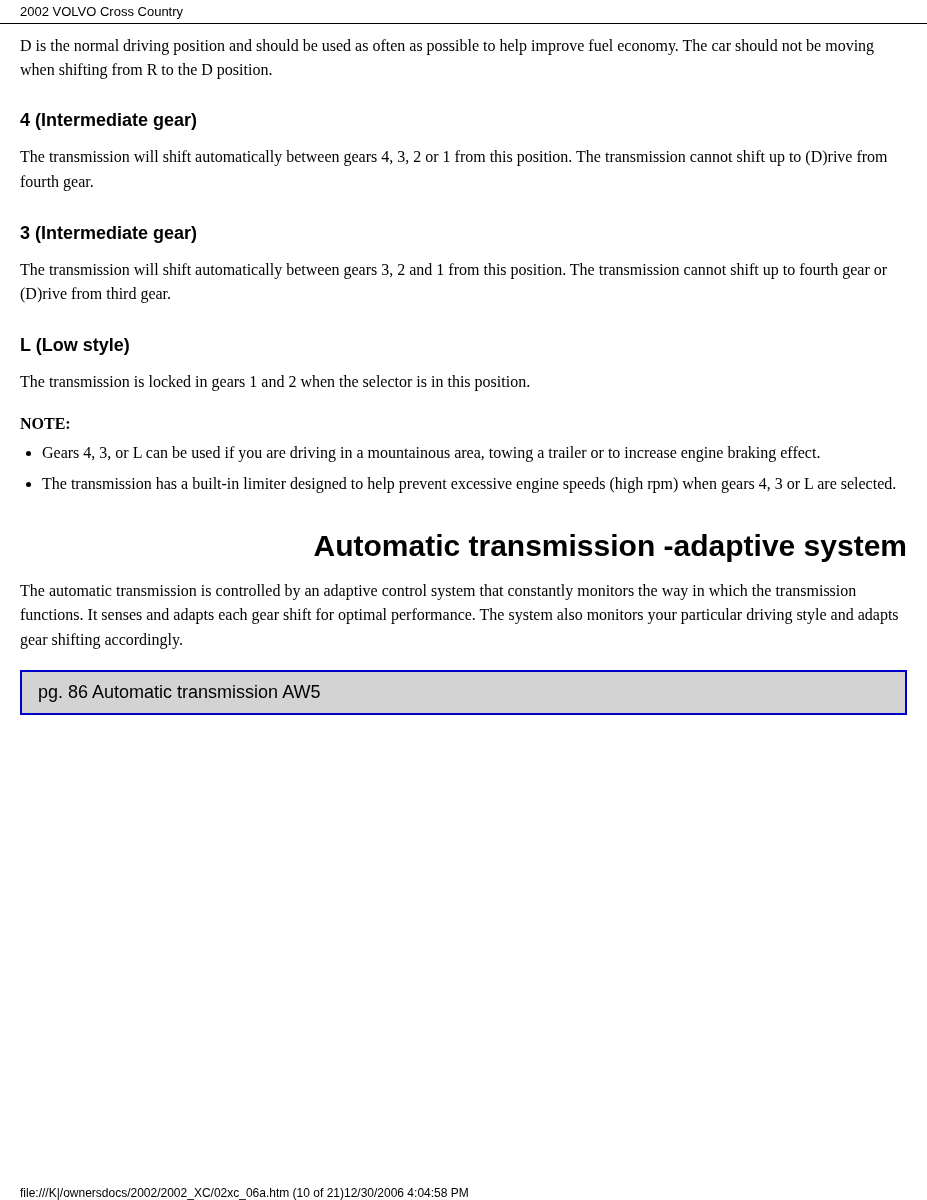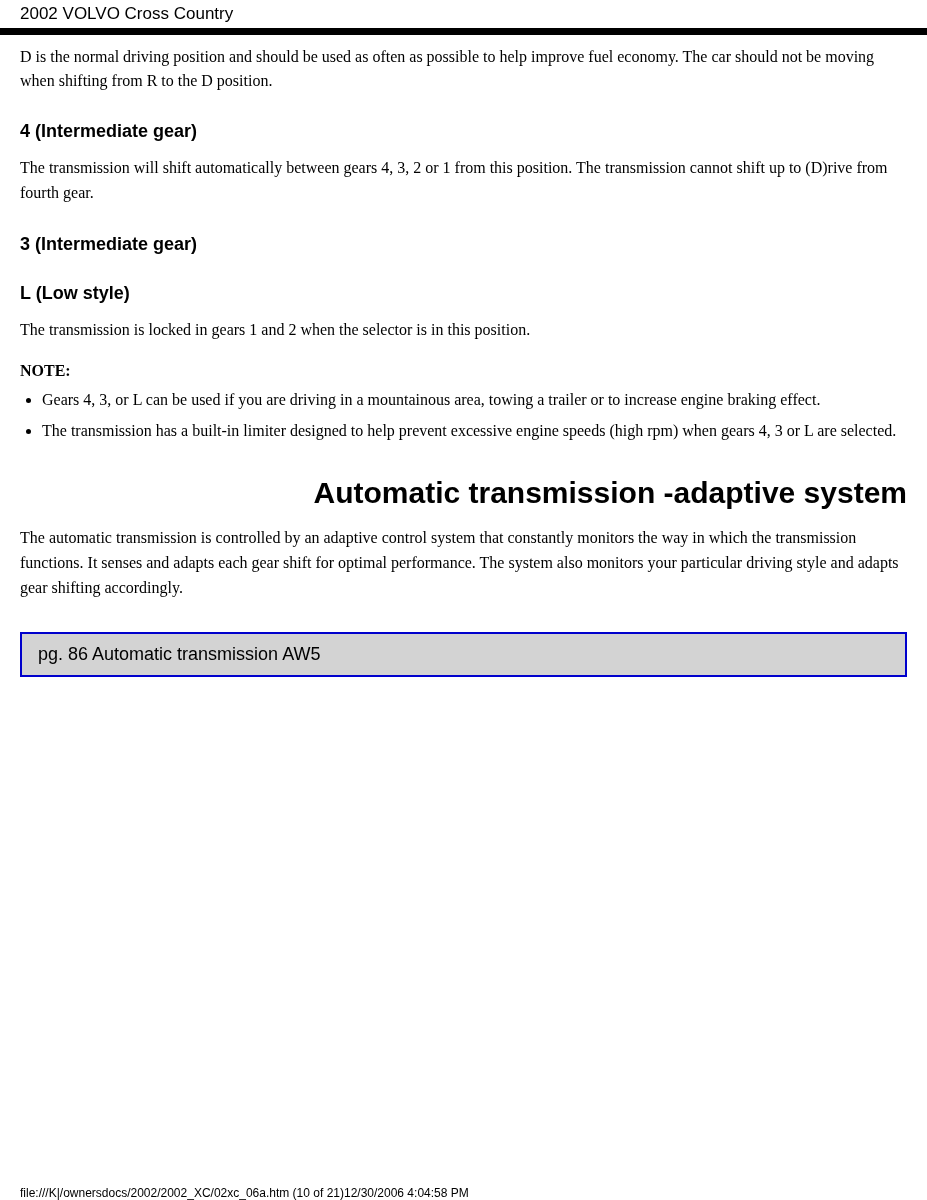--- a/index.html
+++ b/index.html
@@ -12,24 +12,24 @@
       font-family: Times New Roman, Times, serif;
       font-size: 16px;
       color: #000000;
       background-color: #ffffff;
       width: 927px;
       min-height: 1200px;
       position: relative;
     }
 
     #title-bar {
-      font-size: 17px;
+      font-size: 13px;
       font-family: Arial, sans-serif;
       padding: 4px 20px;
-      border-bottom: 7px solid #000000;
+      border-bottom: 1px solid #000000;
       color: #000;
     }
 
     #main-content {
       padding: 10px 20px 40px 20px;
     }
 
     .intro-text {
       font-size: 16px;
       margin-bottom: 20px;
@@ -75,21 +75,21 @@
     .bullet-list li {
       font-size: 16px;
       line-height: 1.55;
       margin-bottom: 6px;
     }
 
     .page-footer-box {
       border: 2px solid #0000cc;
       background-color: #d3d3d3;
       padding: 10px 16px;
-      margin-top: 32px;
+      margin-top: 17px;
       font-size: 18px;
       font-family: Arial, Helvetica, sans-serif;
       font-weight: normal;
     }
 
     #status-bar {
       position: absolute;
       bottom: 0;
       left: 20px;
       font-size: 12px;
@@ -105,20 +105,21 @@
 </div>
 
 <div id="main-content">
 
   <p class="intro-text">D is the normal driving position and should be used as often as possible to help improve fuel economy. The car should not be moving when shifting from R to the D position.</p>
 
   <h2 class="section-heading">4 (Intermediate gear)</h2>
   <p class="body-text">The transmission will shift automatically between gears 4, 3, 2 or 1 from this position. The transmission cannot shift up to (D)rive from fourth gear.</p>
 
   <h2 class="section-heading">3 (Intermediate gear)</h2>
+  <p class="body-text">The transmission will shift automatically between gears 3, 2 and 1 from this position. The transmission cannot shift up to fourth gear or (D)rive from third gear.</p>
 
   <h2 class="section-heading">L (Low style)</h2>
   <p class="body-text">The transmission is locked in gears 1 and 2 when the selector is in this position.</p>
 
   <p class="note-label">NOTE:</p>
   <ul class="bullet-list">
     <li>Gears 4, 3, or L can be used if you are driving in a mountainous area, towing a trailer or to increase engine braking effect.</li>
     <li>The transmission has a built-in limiter designed to help prevent excessive engine speeds (high rpm) when gears 4, 3 or L are selected.</li>
   </ul>
 

